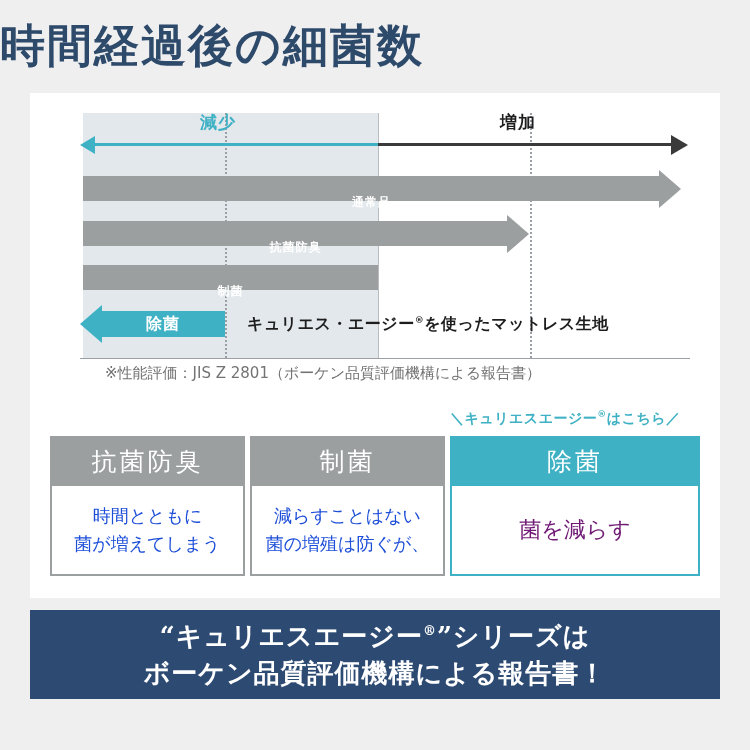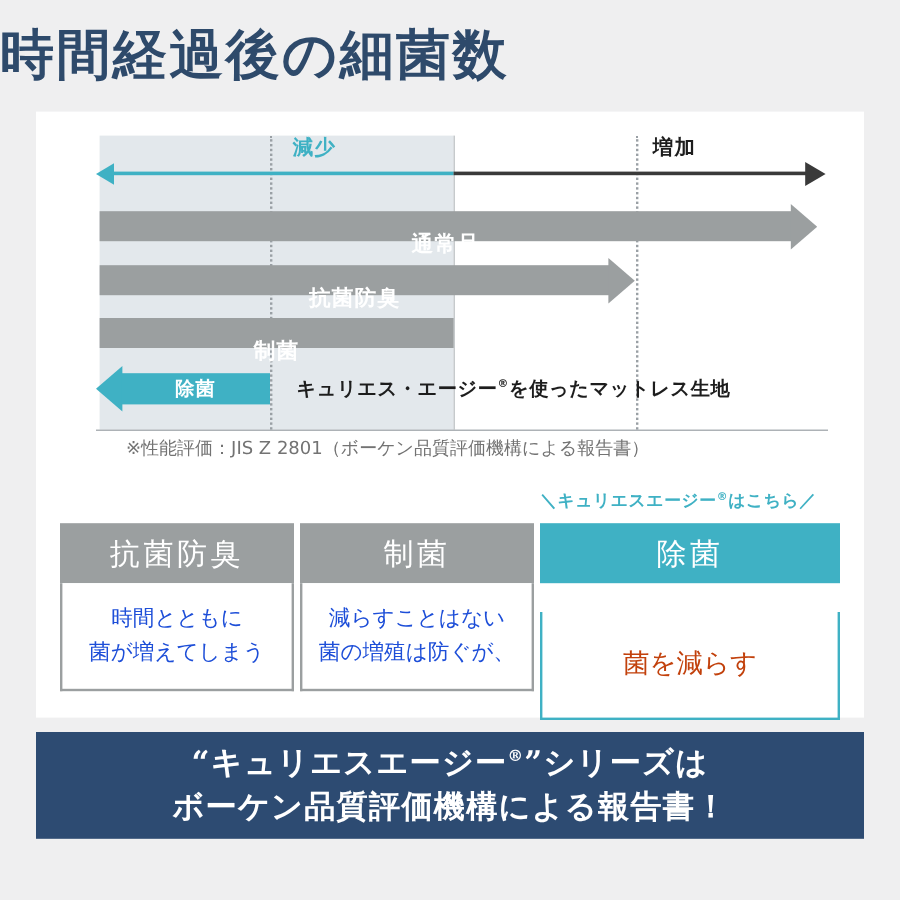--- a/index.html
+++ b/index.html
@@ -78,21 +78,20 @@
     width:0;height:0;
     border-top:10px solid transparent;
     border-bottom:10px solid transparent;
     border-left:17px solid #3a3a3a;
   }
 
   .axis-label{
     position:absolute;top:18px;
     font-size:17px;font-weight:700;
     letter-spacing:1px;
-    margin-left:44px;
   }
   .axis-label.decrease{left:170px;color:#3fb1c4;}
   .axis-label.increase{left:470px;color:#1d1d1d;}
 
   
   .bar{
     position:absolute;left:53px;height:25px;
     display:flex;align-items:center;
   }
   .bar .body{
@@ -101,21 +100,21 @@
     box-sizing:border-box;
   }
   .bar .head{
     width:0;height:0;
     border-top:19px solid transparent;
     border-bottom:19px solid transparent;
     border-left:22px solid #9b9fa0;
     margin-left:-1px;
   }
   .bar .label{
-    color:#ffffff;font-size:18px;font-weight:700;letter-spacing:1px;
+    color:#ffffff;font-size:12px;font-weight:700;letter-spacing:1px;
     white-space:nowrap;
     margin-top:28px;
   }
 
   .bar.b1{top:83px;}
   .bar.b1 .body{width:577px;justify-content:center;}
   .bar.b2{top:128px;}
   .bar.b2 .body{width:425px;justify-content:center;}
   .bar.b3{top:172px;}
   .bar.b3 .body{width:295px;justify-content:center;}
@@ -161,21 +160,21 @@
   }
   .card .cbody{
     background:#ffffff;box-sizing:border-box;
     display:flex;align-items:center;justify-content:center;
     text-align:center;
     font-size:18px;line-height:1.55;color:#1d4ed8;
   }
   .card.gray .chead{background:#9b9fa0;}
   .card.gray .cbody{border:2px solid #9b9fa0;border-top:none;height:90px;}
   .card.teal .chead{background:#3fb1c4;}
-  .card.teal .cbody{border:2px solid #3fb1c4;border-top:none;height:90px;color:#c2410c;font-size:22px;margin-top:24px;}
+  .card.teal .cbody{border:2px solid #3fb1c4;border-top:none;height:90px;color:#701a75;font-size:22px;}
 
   .card.c1{left:20px;width:195px;}
   .card.c2{left:220px;width:195px;}
   .card.c3{left:420px;width:250px;}
 
   .card-annotation{
     position:absolute;left:420px;top:-27px;width:250px;
     text-align:left;
     font-size:14px;font-weight:700;color:#3fb1c4;
     letter-spacing:0.5px;white-space:nowrap;

